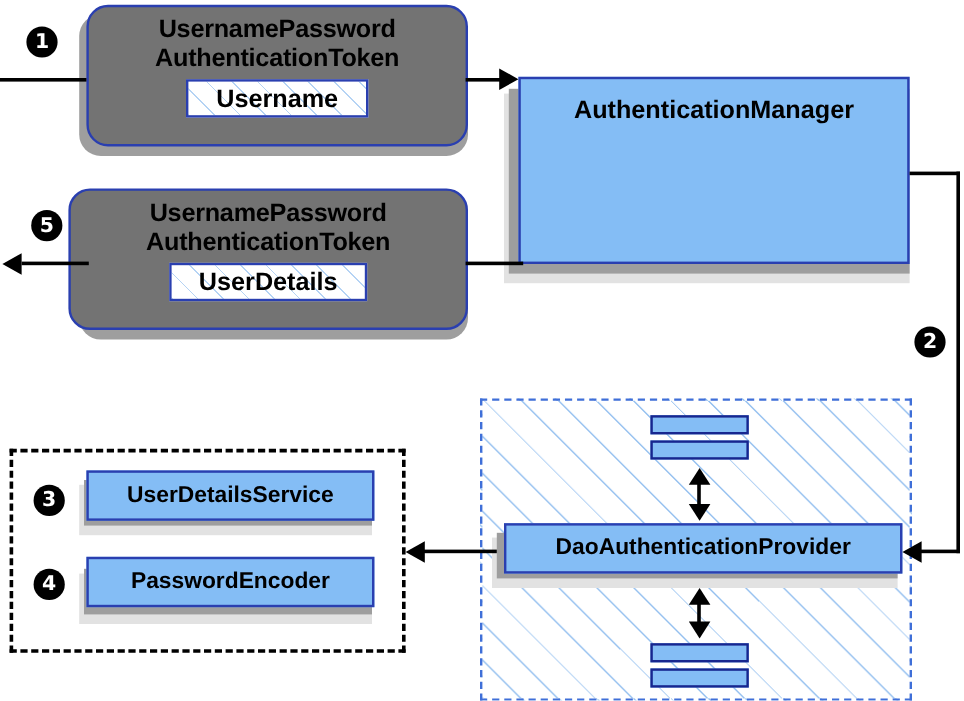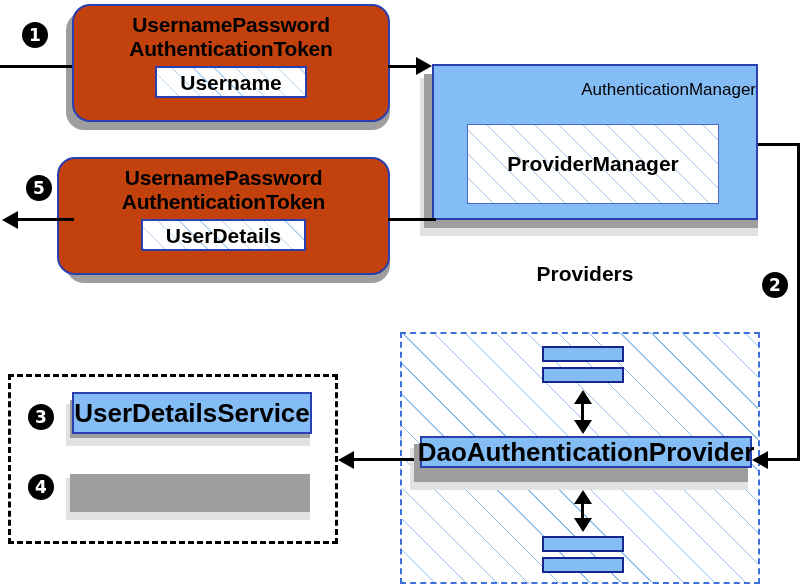--- a/index.html
+++ b/index.html
@@ -33,21 +33,21 @@
     user-select: none;
   }
 
   
   .token-shadow {
     background: #9e9e9e;
     border-radius: 18px;
     z-index: 4;
   }
   .token {
-    background: #c2410c;
+    background: #737373;
     border: 2px solid #2a3fb0;
     border-radius: 18px;
     box-sizing: border-box;
     z-index: 6;
     display: flex;
     flex-direction: column;
     align-items: center;
   }
   .token-title {
     margin-top: 7px;
@@ -87,23 +87,23 @@
   
   .am-shadow { background: #9e9e9e; z-index: 4; }
   .am-shadow2 { background: #e2e2e2; z-index: 3; }
   .am-box {
     background: #84bdf5;
     border: 2px solid #2a3fb0;
     box-sizing: border-box;
     z-index: 6;
   }
   .am-title {
-    text-align: right;
-    font-size: 17px;
-    font-weight: normal;
+    text-align: center;
+    font-size: 21px;
+    font-weight: bold;
     color: #000;
     margin-top: 14px;
   }
   .pm-box {
     position: absolute;
     border: 1px solid #4a68c8;
     box-sizing: border-box;
     background-color: #ffffff;
     background-image: repeating-linear-gradient(
       45deg,
@@ -153,21 +153,21 @@
   .comp-shadow-dark { background: #9e9e9e; z-index: 4; }
   .comp-shadow-light { background: #e2e2e2; z-index: 3; }
   .comp {
     background: #84bdf5;
     border: 2px solid #2a3fb0;
     box-sizing: border-box;
     z-index: 6;
     display: flex;
     align-items: center;
     justify-content: center;
-    font-size: 26px;
+    font-size: 19px;
     font-weight: bold;
     color: #000;
     white-space: nowrap;
   }
   .bar {
     background: #84bdf5;
     border: 2px solid #17268f;
     box-sizing: border-box;
     z-index: 6;
   }
@@ -225,23 +225,20 @@
     <div class="token-fields">
       <div class="field">Username</div>
     </div>
   </div>
 
   <div class="abs am-shadow2" style="left:420px; top:78px; width:338px; height:158px;"></div>
   <div class="abs am-shadow" style="left:424px; top:74px; width:334px; height:154px;"></div>
   <div class="abs am-box" style="left:432px; top:64px; width:326px; height:156px;">
     <div class="am-title">AuthenticationManager</div>
   </div>
-  <div class="pm-box" style="left:467px; top:124px; width:252px; height:80px; z-index:8;">
-    <span>ProviderManager</span>
-  </div>
 
   <div class="abs h-line" style="left:758px; top:143px; width:42px;"></div>
   <div class="abs v-line" style="left:797px; top:143px; height:318px;"></div>
   <div class="abs h-line" style="left:765px; top:458px; width:35px;"></div>
   <div class="abs arrow-l" style="left:752px; top:451px;"></div>
 
   <div class="abs badge" style="left:762px; top:272px;">2</div>
 
   <div class="abs h-line" style="left:388px; top:218px; width:48px;"></div>
   <div class="abs h-line" style="left:18px; top:218px; width:56px;"></div>
@@ -254,35 +251,34 @@
     <div class="token-title">
       <div>UsernamePassword</div>
       <div>AuthenticationToken</div>
     </div>
     <div class="token-fields">
       <div class="field">UserDetails</div>
     </div>
   </div>
 
   <div class="abs group-caption" style="left:460px; top:262px; width:250px;">
-    <div>Providers</div>
   </div>
 
   <div class="abs providers-group" style="left:400px; top:332px; width:360px; height:252px;"></div>
 
   <div class="abs bar" style="left:542px; top:346px; width:82px; height:16px;"></div>
   <div class="abs bar" style="left:542px; top:367px; width:82px; height:16px;"></div>
 
   <div class="abs arrow-u" style="left:574px; top:390px;"></div>
   <div class="abs v-line" style="left:581px; top:398px; height:28px;"></div>
   <div class="abs arrow-d" style="left:574px; top:420px;"></div>
 
   <div class="abs comp-shadow-light" style="left:410px; top:448px; width:338px; height:42px;"></div>
   <div class="abs comp-shadow-dark" style="left:414px; top:444px; width:334px; height:38px;"></div>
-  <div class="abs comp" style="left:420px; top:436px; width:332px; height:32px;">
+  <div class="abs comp" style="left:420px; top:436px; width:332px; height:42px;">
     <span>DaoAuthenticationProvider</span>
   </div>
 
   <div class="abs arrow-u" style="left:574px; top:490px;"></div>
   <div class="abs v-line" style="left:581px; top:498px; height:26px;"></div>
   <div class="abs arrow-d" style="left:574px; top:518px;"></div>
 
   <div class="abs bar" style="left:542px; top:536px; width:82px; height:16px;"></div>
   <div class="abs bar" style="left:542px; top:557px; width:82px; height:16px;"></div>
 
@@ -294,14 +290,17 @@
   <div class="abs badge" style="left:28px; top:404px;">3</div>
   <div class="abs comp-shadow-light" style="left:66px; top:404px; width:244px; height:42px;"></div>
   <div class="abs comp-shadow-dark" style="left:70px; top:400px; width:240px; height:38px;"></div>
   <div class="abs comp" style="left:72px; top:392px; width:240px; height:42px;">
     <span>UserDetailsService</span>
   </div>
 
   <div class="abs badge" style="left:28px; top:474px;">4</div>
   <div class="abs comp-shadow-light" style="left:66px; top:478px; width:244px; height:42px;"></div>
   <div class="abs comp-shadow-dark" style="left:70px; top:474px; width:240px; height:38px;"></div>
+  <div class="abs comp" style="left:72px; top:464px; width:240px; height:42px;">
+    <span>PasswordEncoder</span>
+  </div>
 
 </div>
 
 </body></html>

